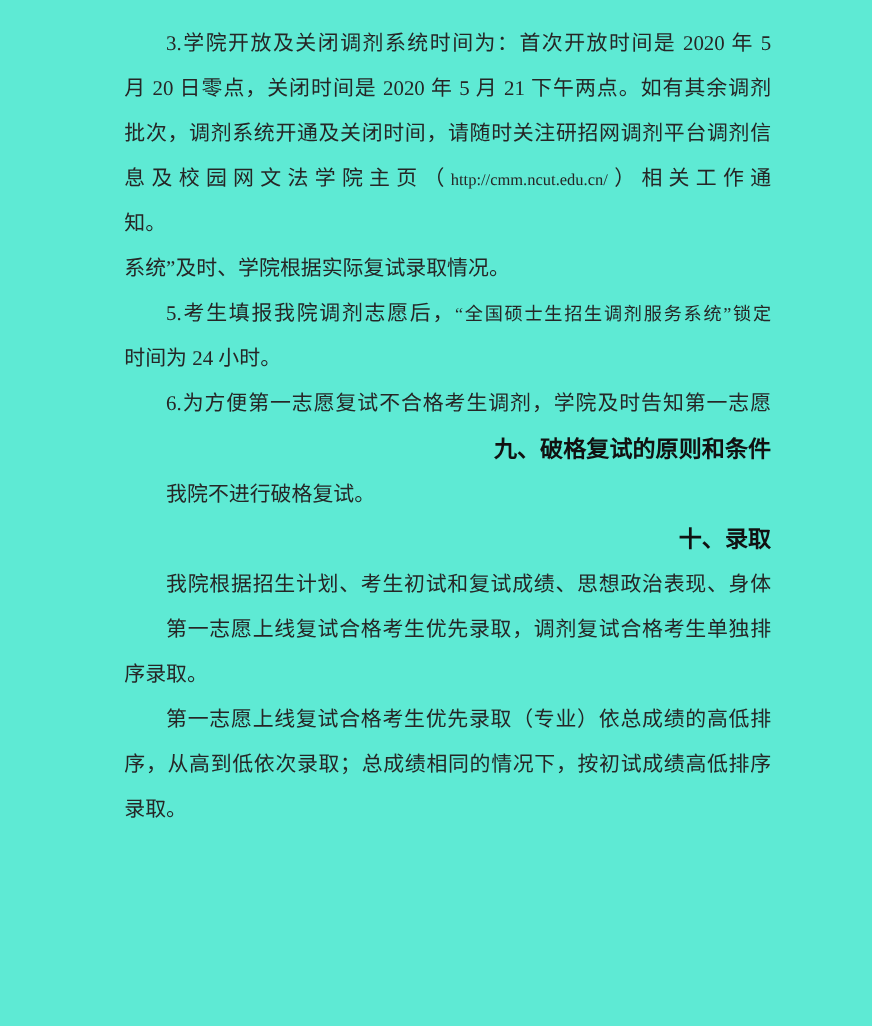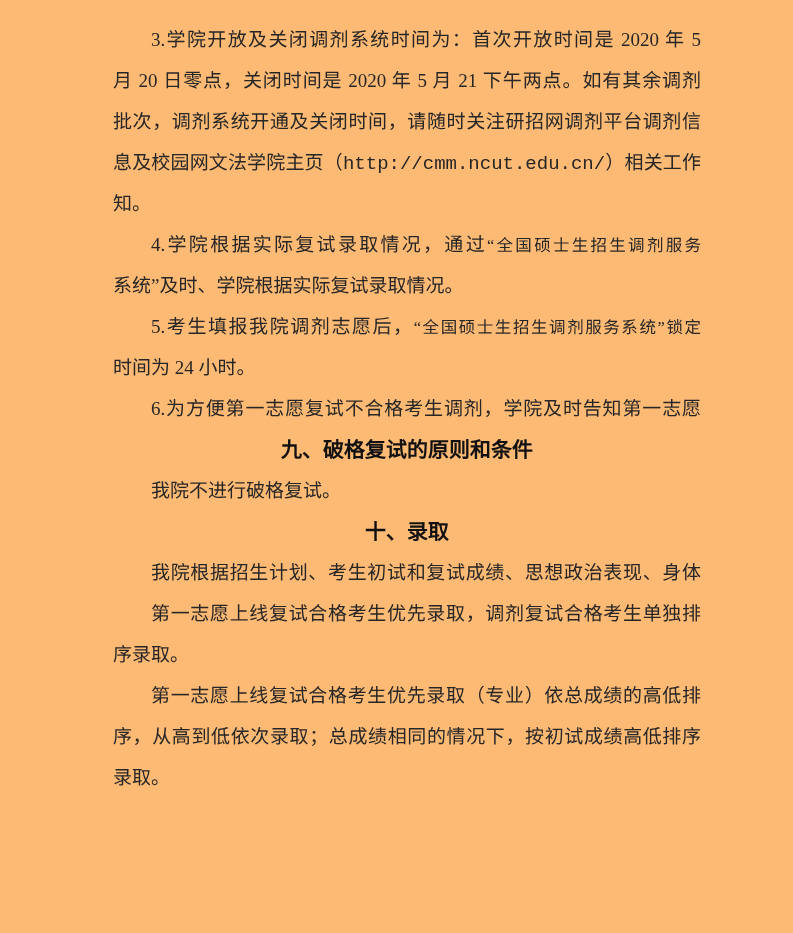--- a/index.html
+++ b/index.html
@@ -46,45 +46,44 @@
   
   .line.ind {
     text-indent: 38px;
   }
   
   .line .sm {
     font-size: 16.5px;
   }
   
   .line .url {
-    font-family: Liberation Mono, monospace;
-    font-size: 19px;
+    font-family: Liberation Serif, serif;
+    font-size: 15px;
   }
   .heading {
     height: 41px;
     line-height: 41px;
     margin: 0;
     font-size: 21px;
     font-weight: 700;
     color: #111111;
-    font-family: Liberation Sans, sans-serif;
-    text-align: center;
+    font-family: Liberation Serif, serif;
+    text-align: right;
   }
 </style>
 </head>
 <body>
 
-<div class="page" style="background: #fdba74; color: rgb(38, 38, 38);">
+<div class="page" style="background: #5eead4; color: rgb(38, 38, 38);">
   <div class="doc-body">
       <div class="line j ind"><span>3.学院开放及关闭调剂系统时间为：首次开放时间是 2020 年 5</span></div>
       <div class="line j"><span>月 20 日零点，关闭时间是 2020 年 5 月 21 下午两点。如有其余调剂</span></div>
       <div class="line j"><span>批次，调剂系统开通及关闭时间，请随时关注研招网调剂平台调剂信</span></div>
       <div class="line j"><span>息及校园网文法学院主页（</span><span class="url">http://cmm.ncut.edu.cn/</span><span>）相关工作通</span></div>
       <div class="line"><span>知。</span></div>
-      <div class="line j ind"><span>4.学院根据实际复试录取情况，通过</span><span class="sm">“全国硕士生招生调剂服务</span></div>
       <div class="line"><span>系统”及时、学院根据实际复试录取情况。</span></div>
       <div class="line j ind"><span>5.考生填报我院调剂志愿后，</span><span class="sm">“全国硕士生招生调剂服务系统”锁定</span></div>
       <div class="line"><span>时间为 24 小时。</span></div>
       <div class="line j ind"><span>6.为方便第一志愿复试不合格考生调剂，学院及时告知第一志愿</span></div>
       <h2 class="heading" style="color: rgb(17, 17, 17);">九、破格复试的原则和条件</h2>
       <div class="line ind"><span>我院不进行破格复试。</span></div>
       <h2 class="heading" style="color: rgb(17, 17, 17);">十、录取</h2>
       <div class="line j ind"><span>我院根据招生计划、考生初试和复试成绩、思想政治表现、身体</span></div>
       <div class="line j ind"><span>第一志愿上线复试合格考生优先录取，调剂复试合格考生单独排</span></div>
       <div class="line"><span>序录取。</span></div>

